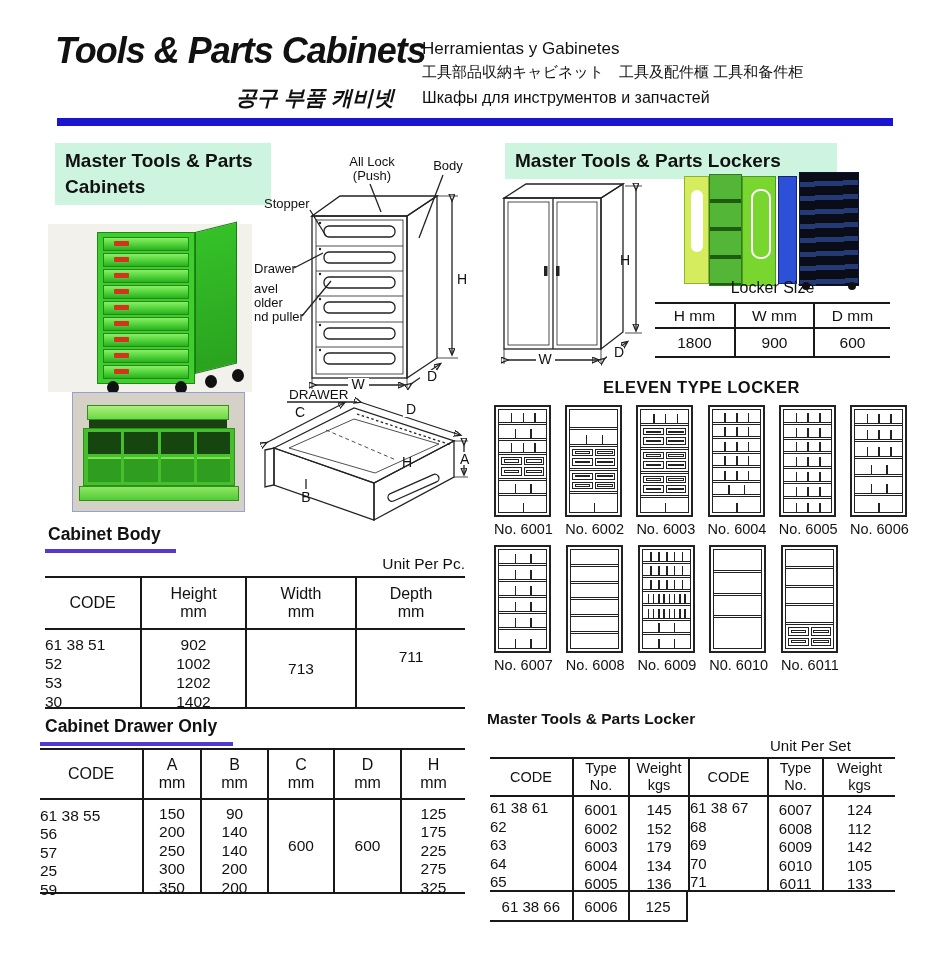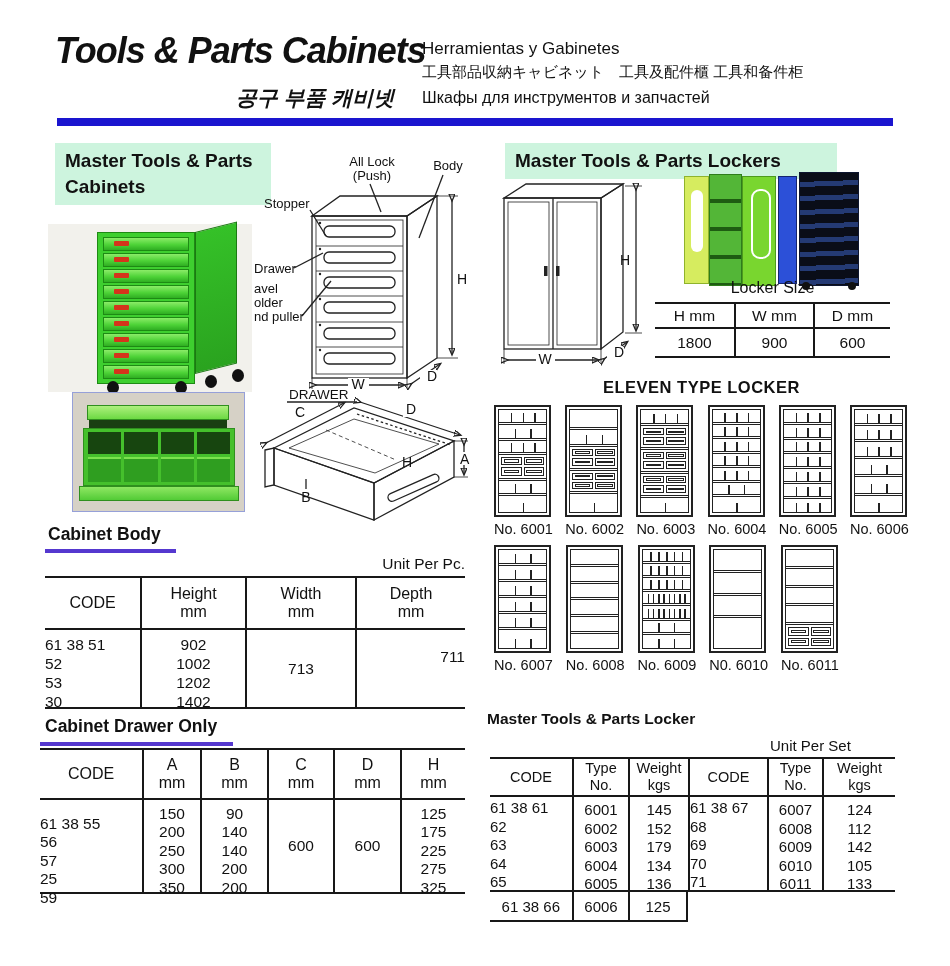--- a/index.html
+++ b/index.html
@@ -31,28 +31,28 @@
 #sizeTitle{left:655px;top:279px;width:235px;text-align:center;font-size:16px}
 
 
 .cat{position:absolute;display:grid;border-top:2px solid #181818;border-bottom:2px solid #181818;background:#fff}
 .cat .c{border-left:2px solid #181818}
 .cat .hd{border-bottom:2px solid #181818;display:flex;flex-direction:column;align-items:center;justify-content:center;font-size:16px;line-height:1.14}
 .cat .bd{font-size:15.5px}
 .codes{font-weight:normal;}
 .cen{text-align:center}
 .mid{display:flex;align-items:center;justify-content:center}
-.topv{text-align:right;padding-top:17px}
+.topv{text-align:center;padding-top:17px}
 #tbl-body{left:45px;top:576px;width:420px;grid-template-columns:95px 105px 110px 110px;grid-template-rows:52px 77px}
 #tbl-body .bd{line-height:19px}
 #tbl-body .codes{padding:5px 24px 0 0}
 #tbl-body .cen{padding-top:5px}
 #tbl-drawer{left:40px;top:748px;width:425px;grid-template-columns:102px 58px 67px 66px 67px 65px;grid-template-rows:50px 92px}
 #tbl-drawer .bd{line-height:18.4px}
-#tbl-drawer .codes{padding:15px 20px 0 0}
+#tbl-drawer .codes{padding:7px 20px 0 0}
 #tbl-drawer .cen{padding-top:5px}
 #tbl-size{left:655px;top:302px;width:235px;grid-template-columns:79px 79px 77px;grid-template-rows:25px 27px}
 #tbl-size .hd{font-size:15.5px;flex-direction:row}
 #tbl-size .bd{font-size:15.5px}
 #tbl-locker{left:490px;top:757px;width:405px;grid-template-columns:82px 56px 60px 79px 55px 73px;grid-template-rows:38px 93px}
 #tbl-locker .hd{font-size:14.5px}
 #tbl-locker .bd{font-size:15px;line-height:18.6px}
 #tbl-locker .codes{padding:2px 12px 0 0}
 #tbl-locker .cen{padding-top:4px}
 #tbl-locker-footer{left:490px;top:892px;width:198px;position:absolute;display:grid;grid-template-columns:82px 56px 60px;grid-template-rows:28px;border-bottom:2px solid #181818;background:#fff}

